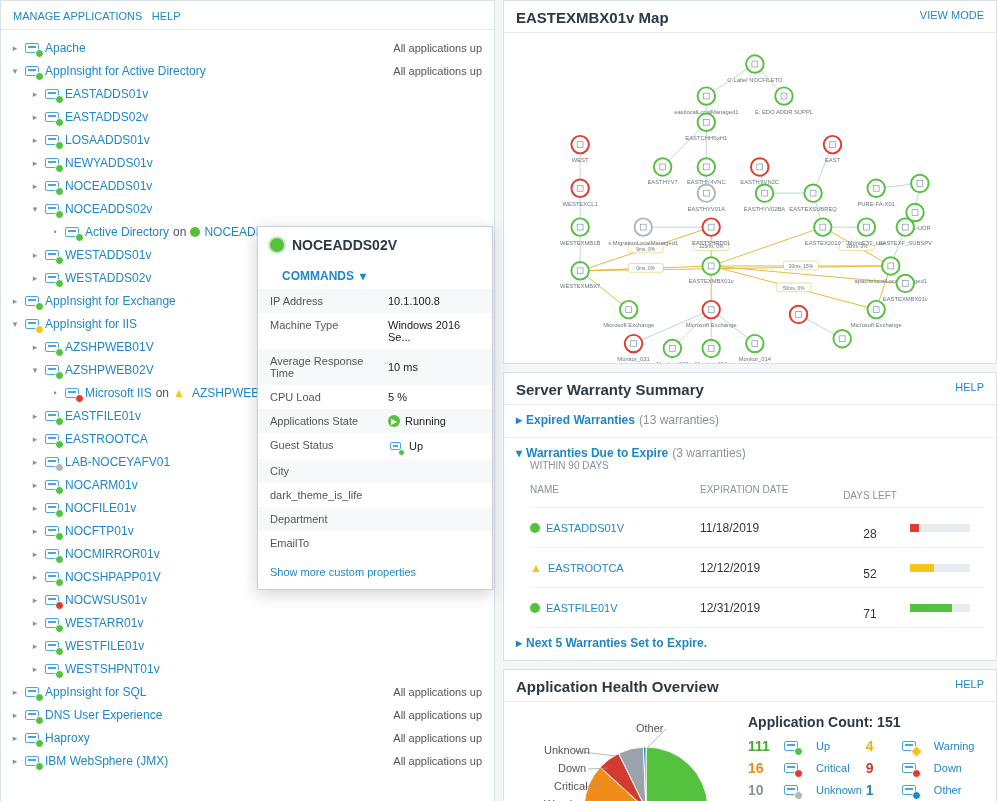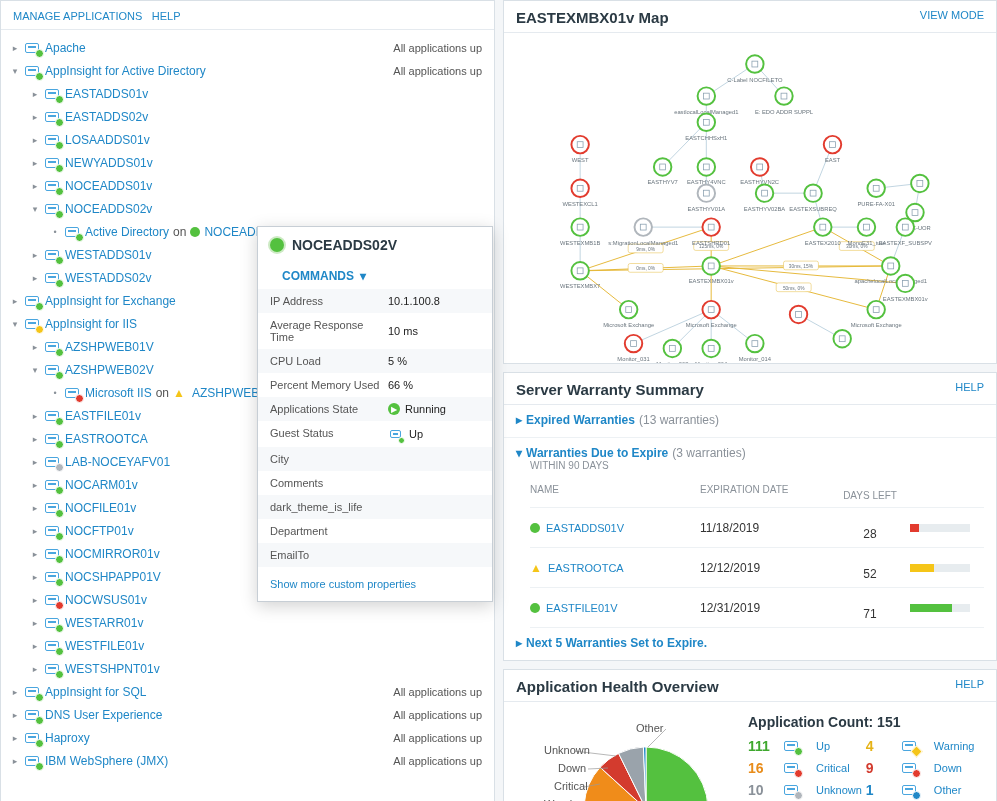--- a/index.html
+++ b/index.html
@@ -357,48 +357,44 @@
       <div class="popup-cmd">
         <span>COMMANDS</span>
         <span>▾</span>
       </div>
       <div id="popup-props">
           <div class="prop">
     <span class="k">IP Address</span>
     <span class="v">10.1.100.8</span>
           </div>
           <div class="prop">
+    <span class="k">Machine Type</span>
+    <span class="v">Windows 2016 Se...</span>
+          </div>
+          <div class="prop">
     <span class="k">Average Response Time</span>
     <span class="v">10 ms</span>
           </div>
           <div class="prop">
     <span class="k">CPU Load</span>
     <span class="v">5 %</span>
-          </div>
-          <div class="prop">
-    <span class="k">Percent Memory Used</span>
-    <span class="v">66 %</span>
           </div>
           <div class="prop">
     <span class="k">Applications State</span>
     <span class="v"><span style="width:12px;height:12px;border-radius:50%;background:#54c13f;display:inline-flex;align-items:center;justify-content:center;color:#fff;font-size:8px">▶</span>Running</span>
           </div>
           <div class="prop">
     <span class="k">Guest Status</span>
     <span class="v"><span class="appicon" style="width:14px">
                 <span class="appbox" style="width:11px;height:8px"></span>
                 <span class="badge bg-green" style="width:7px;height:7px"></span>
               </span>Up</span>
           </div>
           <div class="prop">
     <span class="k">City</span>
-    <span class="v"></span>
-          </div>
-          <div class="prop">
-    <span class="k">Comments</span>
     <span class="v"></span>
           </div>
           <div class="prop">
     <span class="k">dark_theme_is_life</span>
     <span class="v"></span>
           </div>
           <div class="prop">
     <span class="k">Department</span>
     <span class="v"></span>
           </div>

